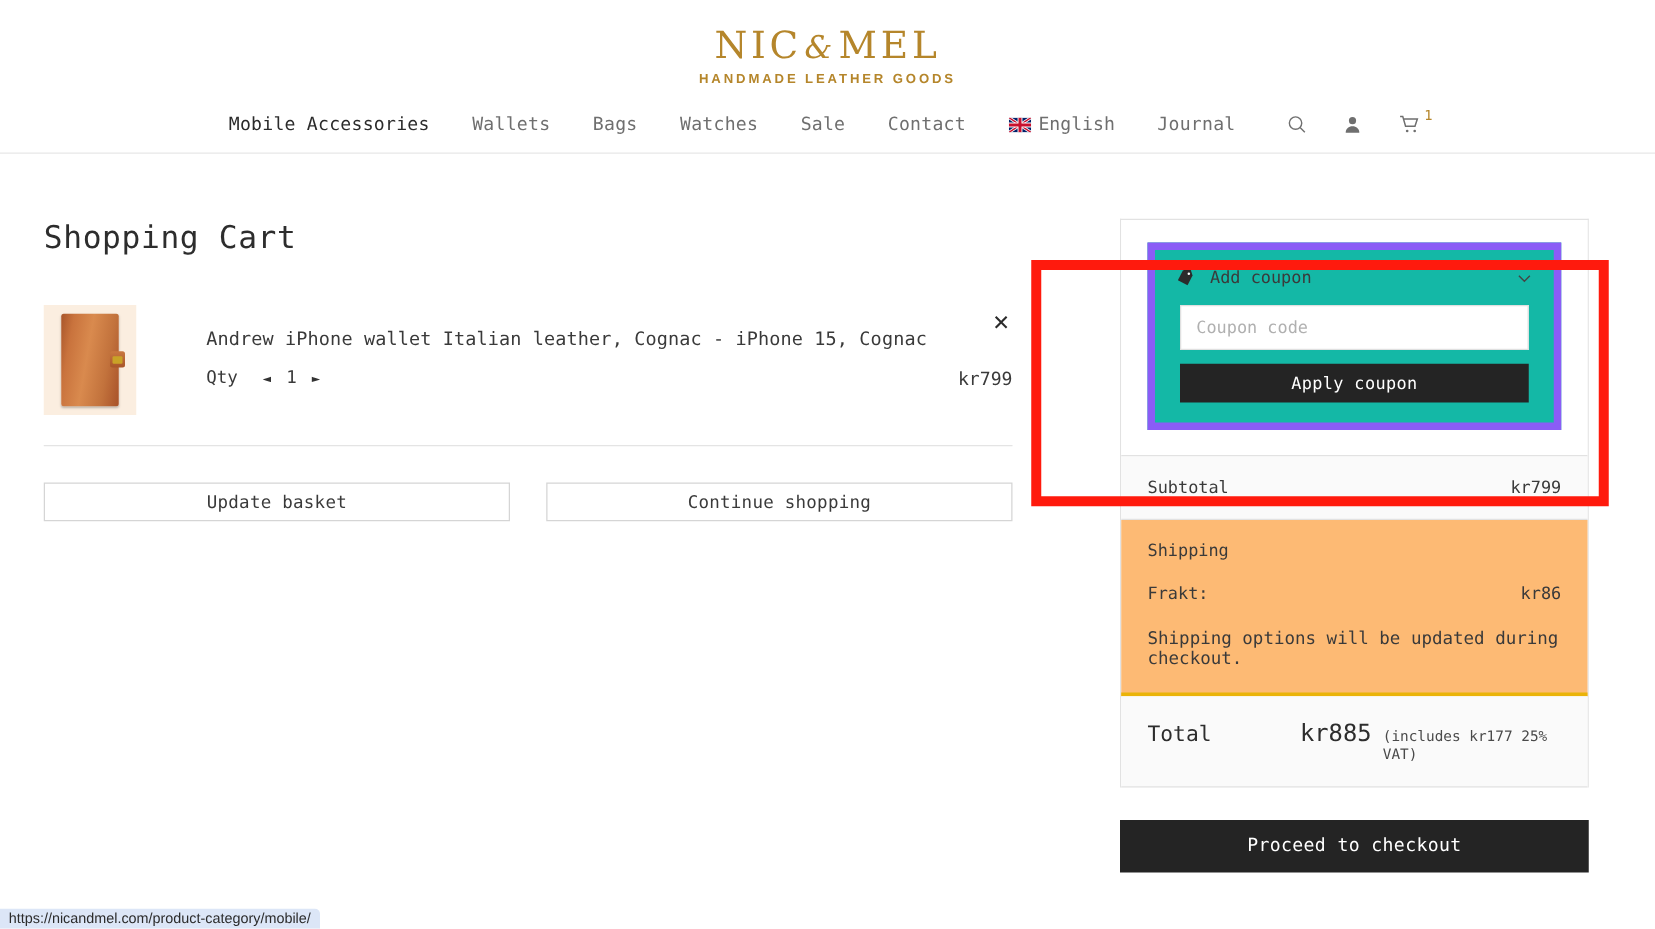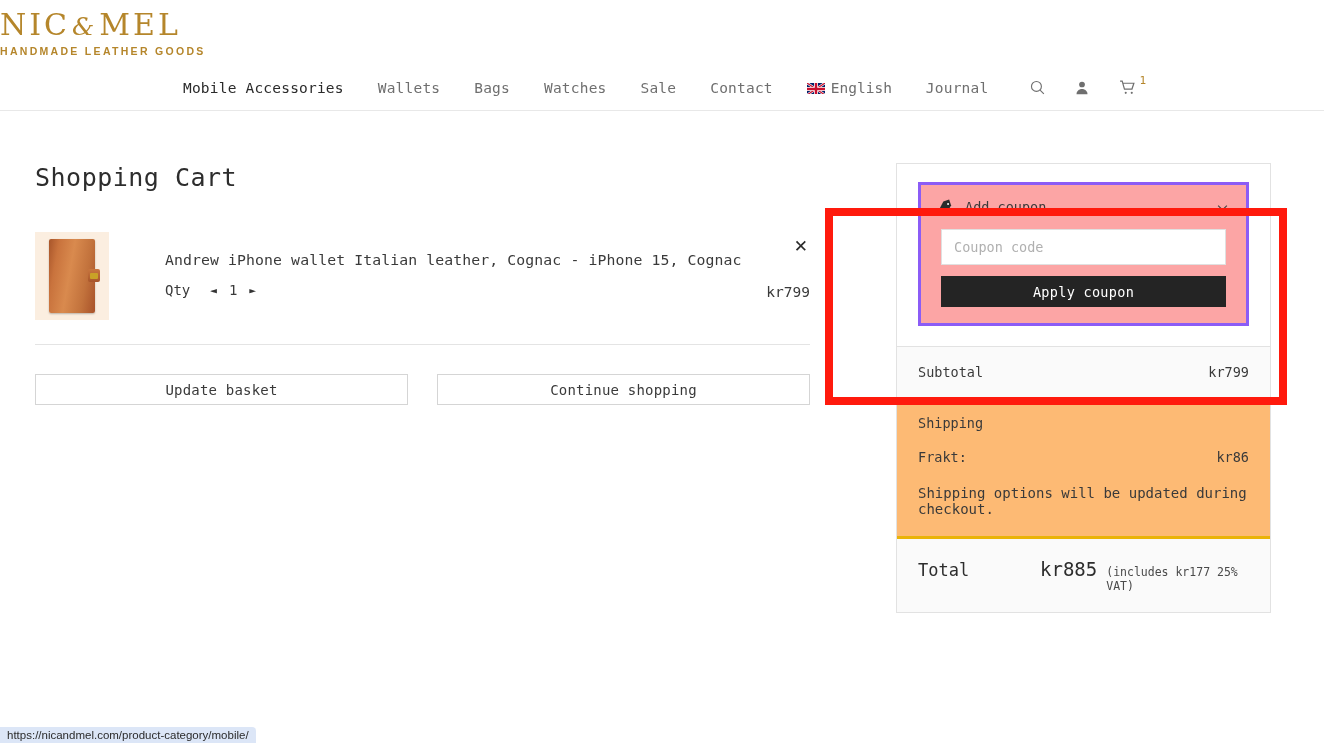--- a/index.html
+++ b/index.html
@@ -7,21 +7,21 @@
     margin: 0; padding: 0;
     width: 1324px; height: 743px;
     background: #ffffff;
     font-family: "DejaVu Sans Mono", "Liberation Mono", monospace;
     overflow: hidden;
   }
   .page { position: relative; width: 1324px; height: 743px; background:#fff; }
 
   
   .header { width: 100%; background:#fff; }
-  .logo-wrap { padding-top: 8px; }
+  .logo-wrap { text-align:center; padding-top: 20px; }
   .logo-main {
     font-family: "DejaVu Serif", "Liberation Serif", serif;
     font-size: 30px;
     letter-spacing: 3px;
     color: #b5862b;
     font-weight: 400;
     line-height: 1.1;
   }
   .logo-main .amp {
     font-style: italic;
@@ -187,21 +187,21 @@
     letter-spacing: 0.5px;
   }
   .totals-box { border: 1px solid #e2e2e2; border-bottom:none; }
 
   .coupon-cell {
     padding: 18px 21px 20px 21px;
     border-bottom: 1px solid #e2e2e2;
     background:#fff;
     position:relative;
   }
-  .coupon-card { border: 3px solid #8b5cf6; background:#fca5a5; }
+  .coupon-card { border: 6px solid #8b5cf6; background:#14b8a6; }
   .coupon-head {
     display:flex; align-items:center;
     padding: 14px 16px;
     cursor:pointer;
   }
   .coupon-icon { margin-right: 12px; display:flex; }
   .coupon-label { font-size: 13.5px; color:#3a3a3a; flex:1; }
   .chev { color:#444; display:flex; }
   .coupon-body { padding: 0 20px 16px 20px; }
   .coupon-input {
@@ -436,19 +436,20 @@
           <div class="ship-note">Shipping options will be updated during checkout.</div>
         </div>
 
         <div class="total-cell">
           <span class="total-label">Total</span>
           <span class="total-amount">kr885</span>
           <span class="total-vat">(includes kr177 25% VAT)</span>
         </div>
       </div>
 
+      <button class="checkout-btn">Proceed to checkout</button>
     </div>
   </div>
 
   <div class="highlight-box"></div>
 
   <div class="statusbar">https://nicandmel.com/product-category/mobile/</div>
 </div>
 
 </body></html>

